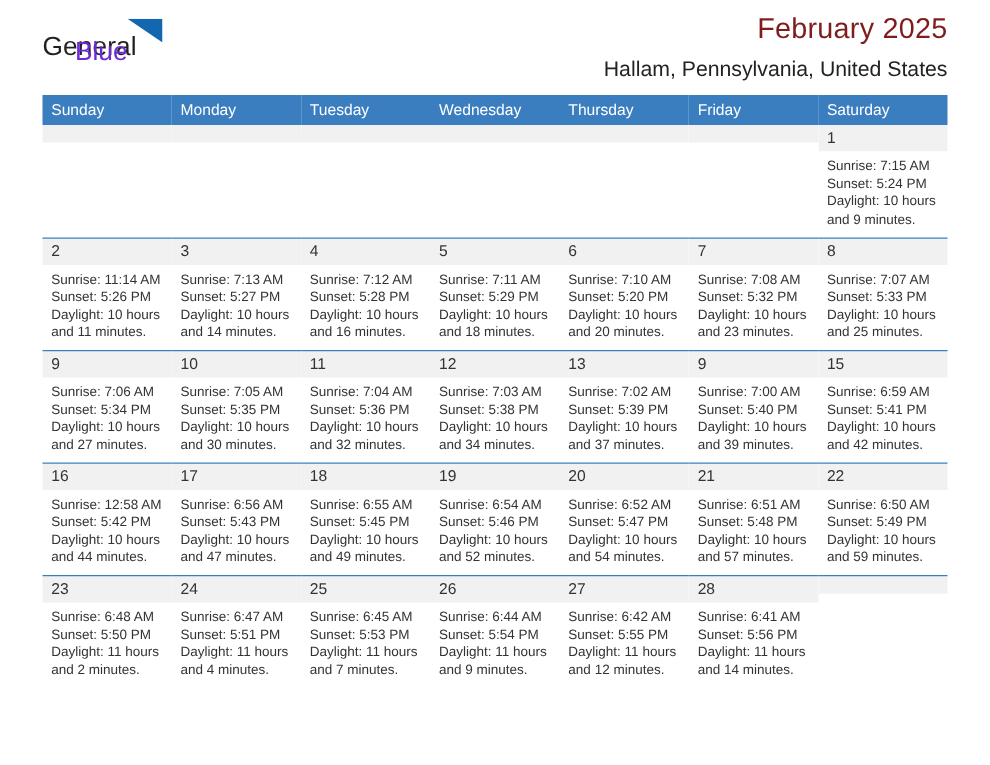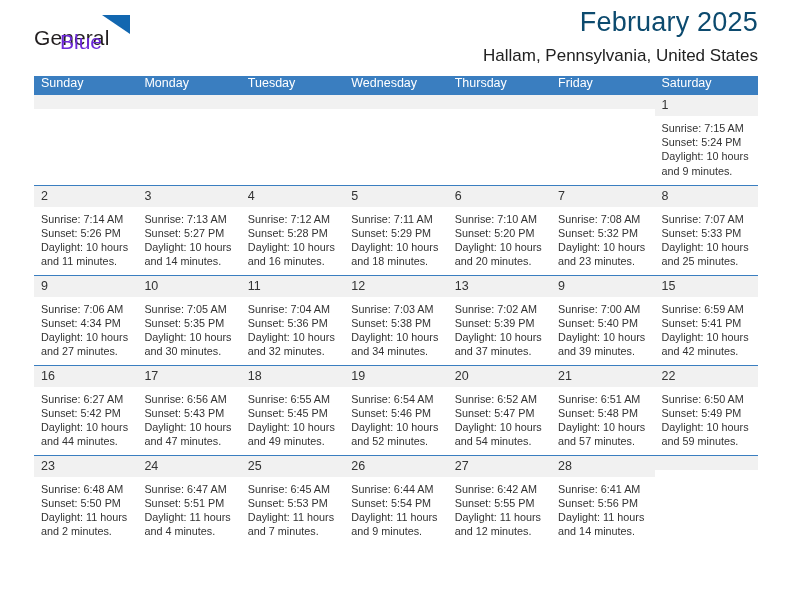--- a/index.html
+++ b/index.html
@@ -61,22 +61,22 @@
     left: 68px;
     top: 5px;
     width: 28px;
     height: 19px;
   }
   .title-block {
     text-align: right;
     padding-top: 6px;
   }
   .cal-title {
-    font-size: 27px;
-    color: #0c4a6e;
+    font-size: 23px;
+    color: #7f1d1d;
     line-height: 32px;
     letter-spacing: 0.2px;
   }
   .cal-subtitle {
     font-size: 17px;
     color: #222222;
     line-height: 20px;
     margin-top: 8px;
   }
 
@@ -85,21 +85,21 @@
     width: 724px;
     border-collapse: collapse;
     table-layout: fixed;
   }
   .calendar th {
     background: #3a7ec0;
     color: #ffffff;
     font-size: 12.5px;
     font-weight: normal;
     text-align: left;
-    padding: 0 0 5px 7px;
+    padding: 5px 0 5px 7px;
     height: 19px;
     box-sizing: border-box;
   }
   .calendar td {
     vertical-align: top;
     width: 103.4px;
     height: 90px;
     padding: 0;
     box-sizing: border-box;
     border-top: 1.6px solid #3a7ec0;
@@ -196,21 +196,21 @@
             <div>Daylight: 10 hours</div>
             <div>and 9 minutes.</div>
           </div>
         </td>
       </tr>
 
       <tr class="week">
         <td>
           <div class="daynum">2</div>
           <div class="cell-body">
-            <div>Sunrise: 7:14 AM</div>
+            <div>Sunrise: 11:14 AM</div>
             <div>Sunset: 5:26 PM</div>
             <div>Daylight: 10 hours</div>
             <div>and 11 minutes.</div>
           </div>
         </td>
         <td>
           <div class="daynum">3</div>
           <div class="cell-body">
             <div>Sunrise: 7:13 AM</div>
             <div>Sunset: 5:27 PM</div>
@@ -263,21 +263,21 @@
             <div>and 25 minutes.</div>
           </div>
         </td>
       </tr>
 
       <tr class="week">
         <td>
           <div class="daynum">9</div>
           <div class="cell-body">
             <div>Sunrise: 7:06 AM</div>
-            <div>Sunset: 4:34 PM</div>
+            <div>Sunset: 5:34 PM</div>
             <div>Daylight: 10 hours</div>
             <div>and 27 minutes.</div>
           </div>
         </td>
         <td>
           <div class="daynum">10</div>
           <div class="cell-body">
             <div>Sunrise: 7:05 AM</div>
             <div>Sunset: 5:35 PM</div>
             <div>Daylight: 10 hours</div>
@@ -328,21 +328,21 @@
             <div>Daylight: 10 hours</div>
             <div>and 42 minutes.</div>
           </div>
         </td>
       </tr>
 
       <tr class="week">
         <td>
           <div class="daynum">16</div>
           <div class="cell-body">
-            <div>Sunrise: 6:27 AM</div>
+            <div>Sunrise: 12:58 AM</div>
             <div>Sunset: 5:42 PM</div>
             <div>Daylight: 10 hours</div>
             <div>and 44 minutes.</div>
           </div>
         </td>
         <td>
           <div class="daynum">17</div>
           <div class="cell-body">
             <div>Sunrise: 6:56 AM</div>
             <div>Sunset: 5:43 PM</div>

